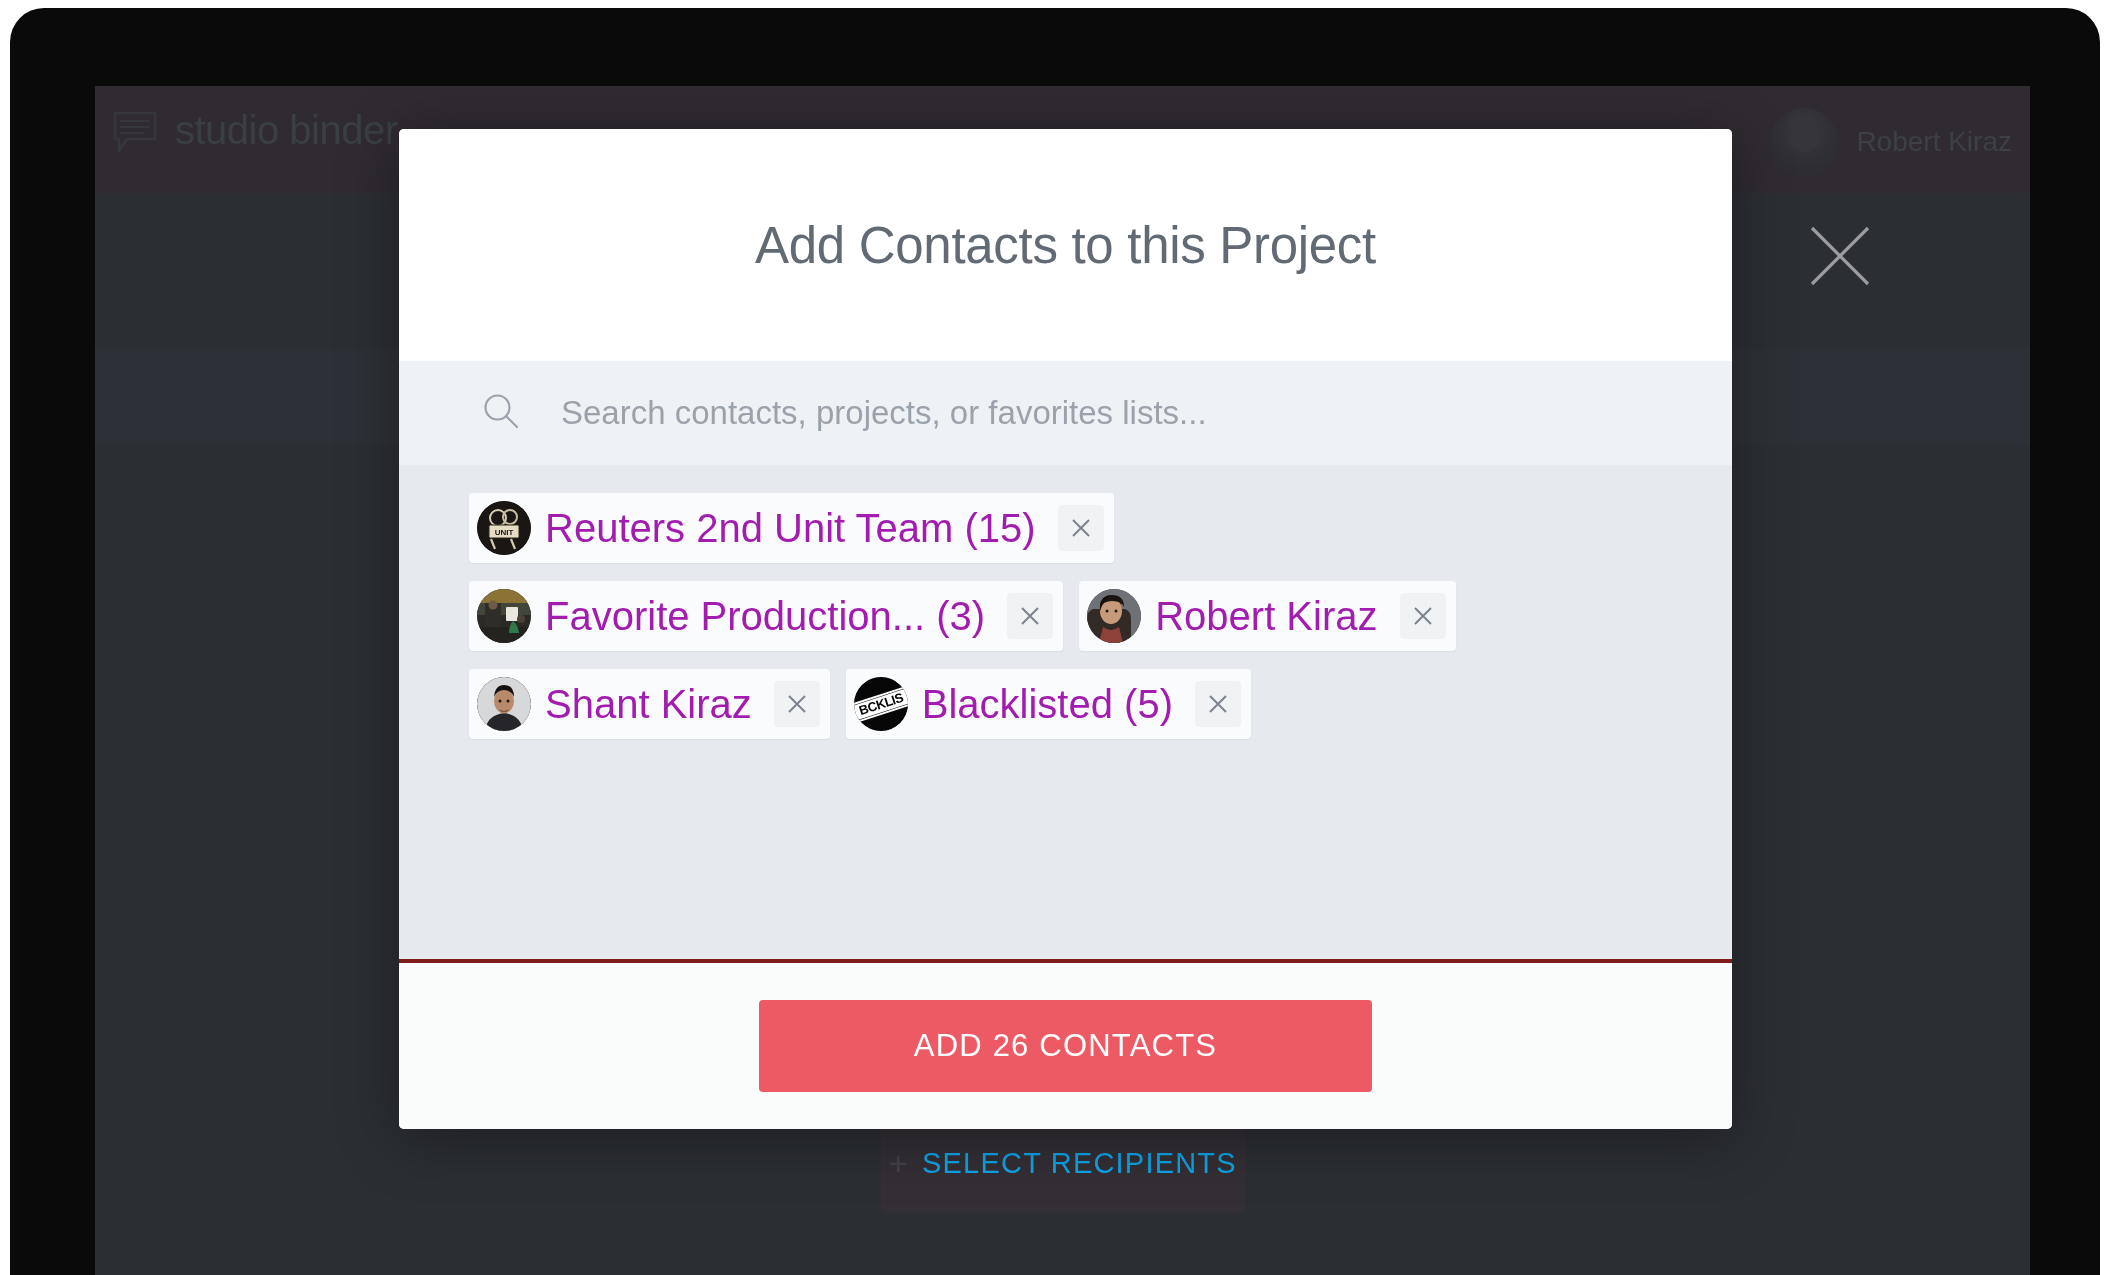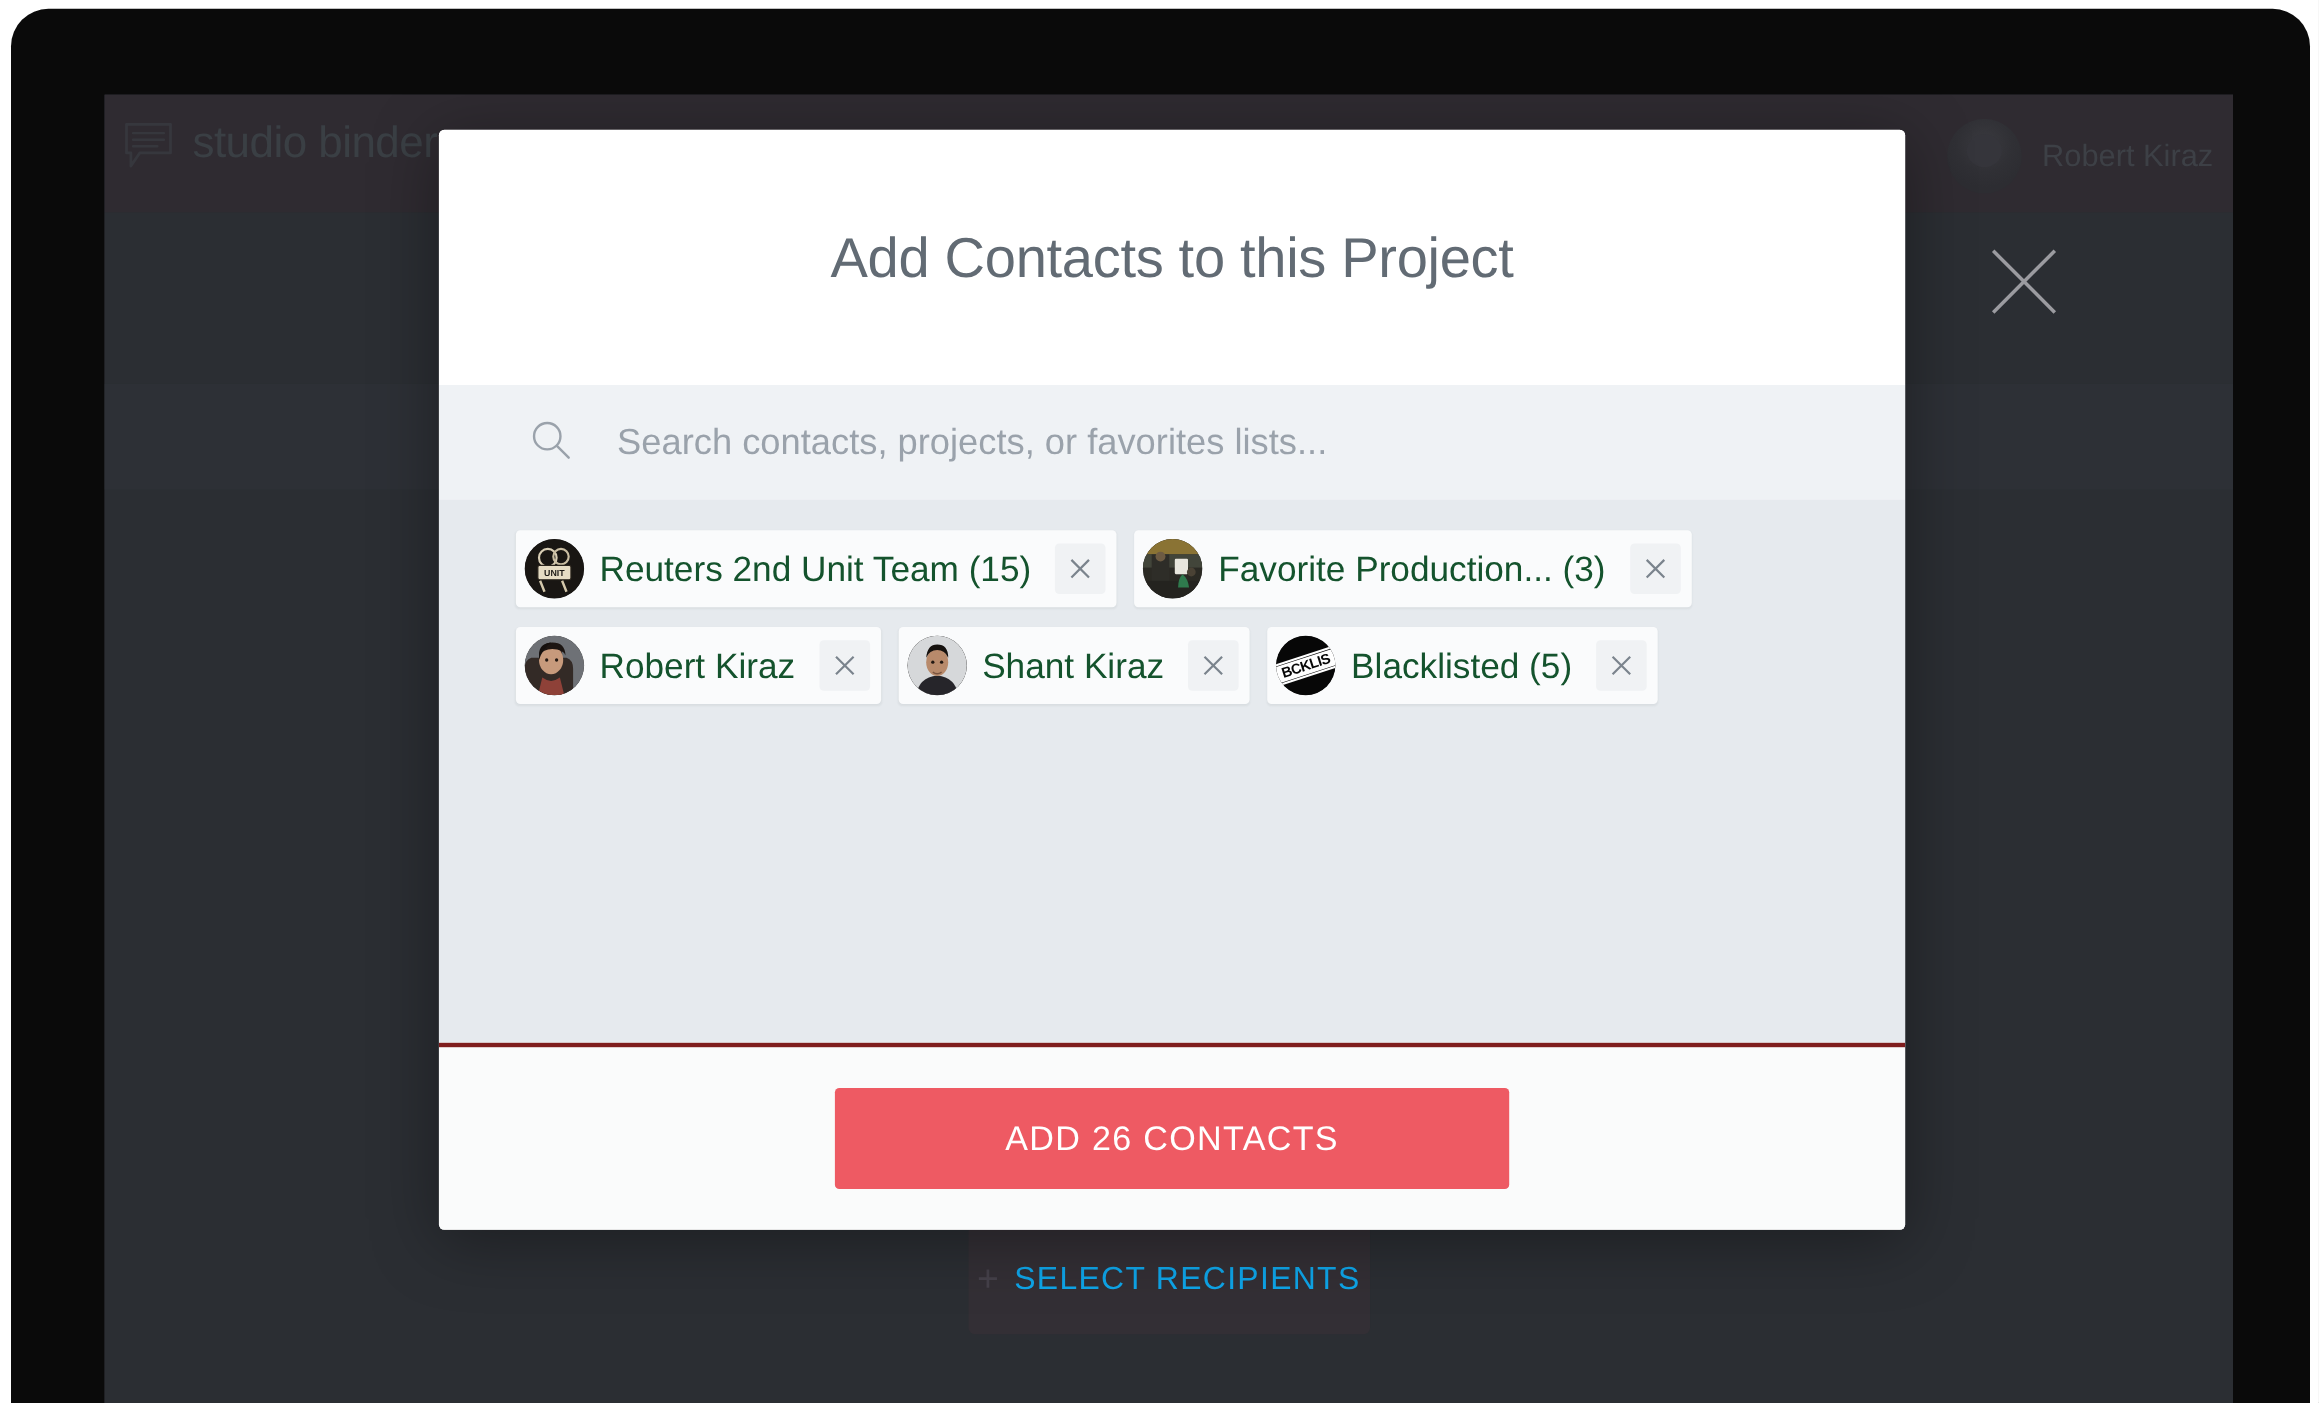--- a/index.html
+++ b/index.html
@@ -188,21 +188,21 @@
     top: 120px;
     width: 100px;
     height: 100px;
     z-index: 30;
   }
 
   
   #modal {
     position: absolute;
     left: 304px;
-    top: 32px;
+    top: 43px;
     width: 1333px;
     height: 1000px;
     background: #ffffff;
     border-radius: 5px;
     box-shadow: 0 10px 60px rgba(0,0,0,0.35);
     overflow: hidden;
     z-index: 20;
     display: flex;
     flex-direction: column;
   }
@@ -266,22 +266,22 @@
   }
   .chip-avatar {
     width: 54px; height: 54px;
     border-radius: 50%;
     flex: 0 0 auto;
     overflow: hidden;
     background: #3b3b3b;
     position: relative;
   }
   .chip-label {
-    font-size: 32px;
-    color: #14532d;
+    font-size: 40px;
+    color: #a21caf;
     font-weight: 300;
     white-space: nowrap;
     padding-right: 8px;
   }
   .chip-remove {
     width: 46px; height: 46px;
     border-radius: 4px;
     background: #f0f2f4;
     display: flex;
     align-items: center;

